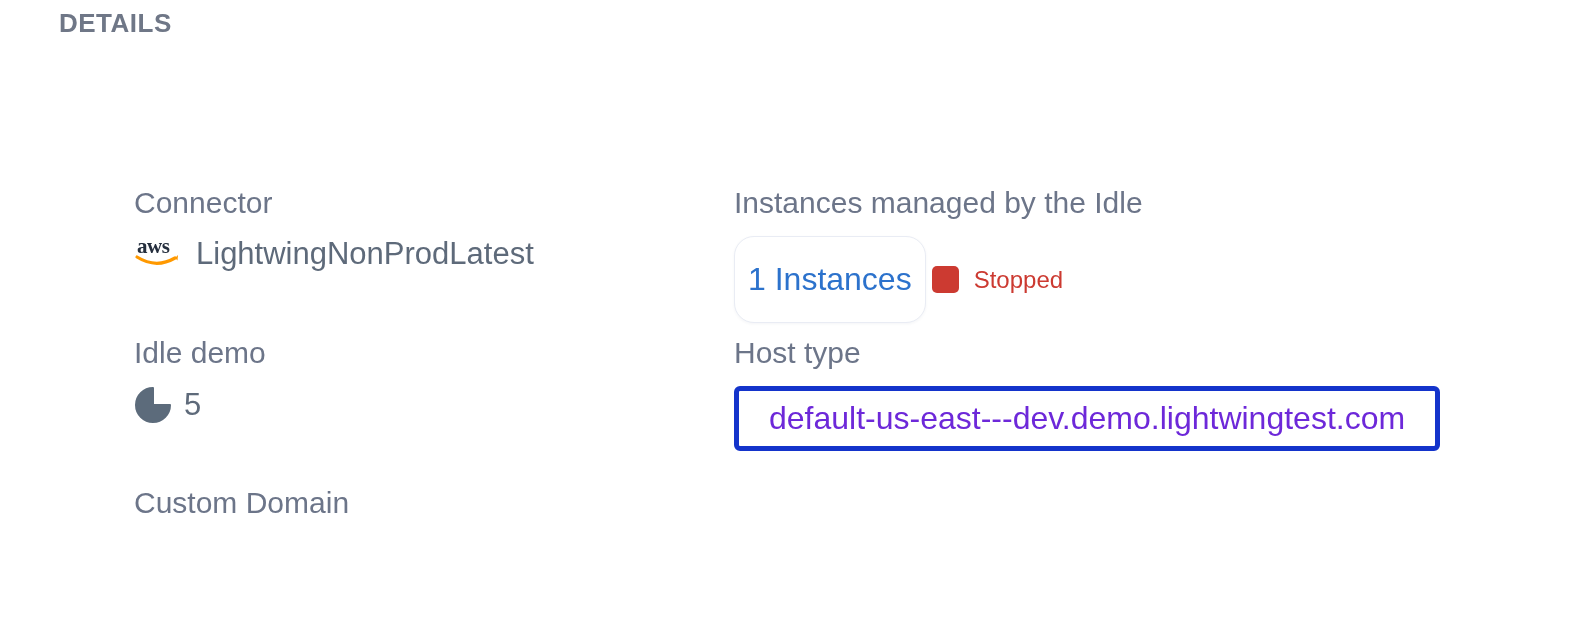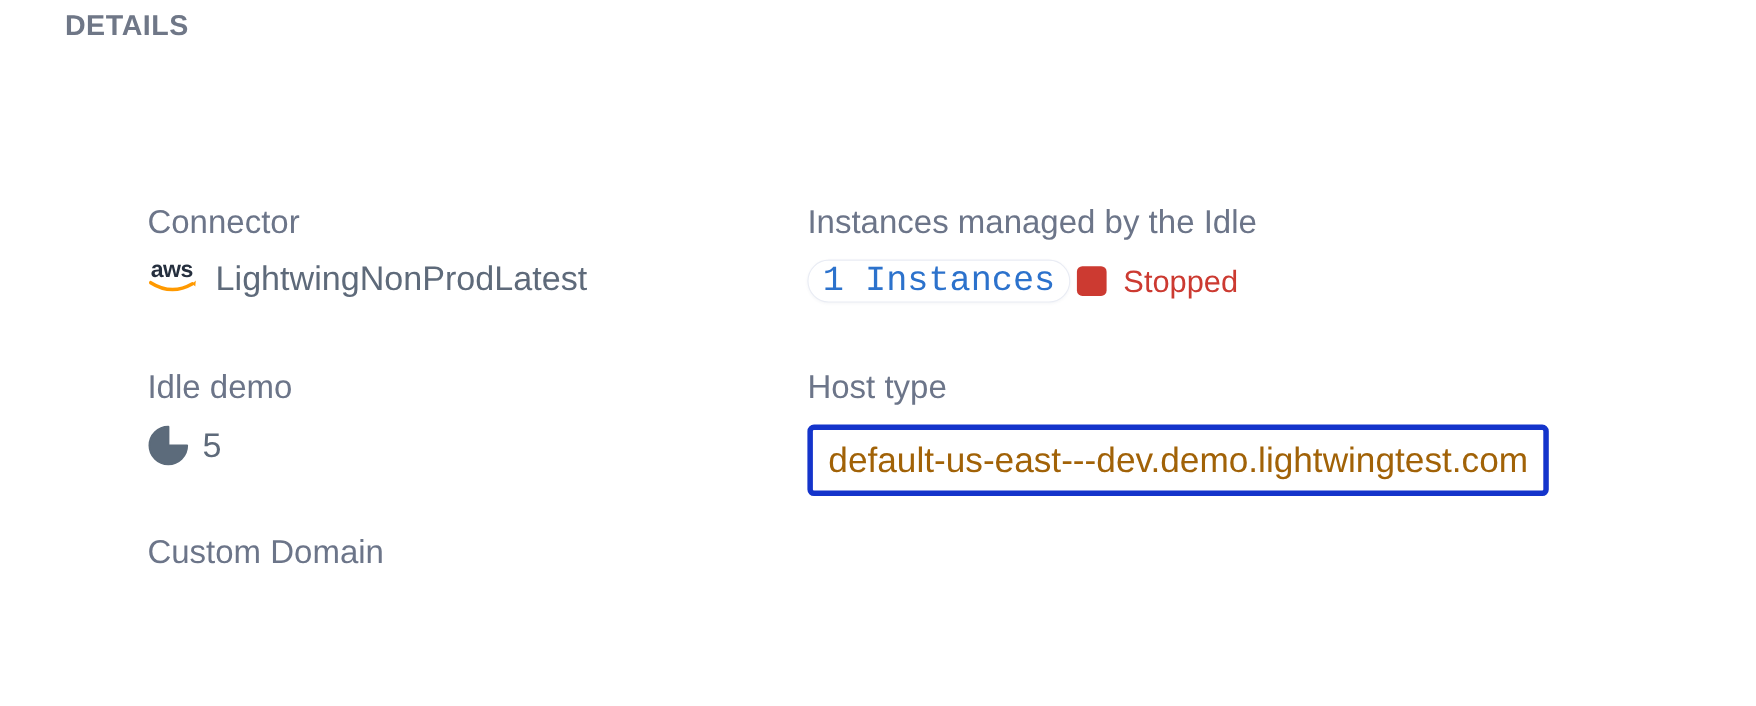--- a/index.html
+++ b/index.html
@@ -46,20 +46,21 @@
     font-size: 31px;
     color: #5e6a7a;
   }
   
   .aws-icon {
     position: relative;
     width: 50px;
     height: 36px;
     margin-right: 12px;
     flex: none;
+    font-family: Liberation Serif, serif;
   }
   .aws-word {
     position: absolute;
     left: 3px;
     top: -2px;
     font-size: 21px;
     font-weight: 700;
     letter-spacing: -0.5px;
     color: #252f3e;
   }
@@ -68,52 +69,51 @@
   .pie-icon { width: 38px; height: 38px; margin-right: 12px; flex: none; }
   
   .squares-icon { position: relative; width: 42px; height: 44px; margin-right: 10px; flex: none; }
   .squares-icon .sq { position: absolute; background: #3e92dd; }
   .squares-icon .sq1 { left: 0;  top: 3px;  width: 17px; height: 17px; border-radius: 4px; }
   .squares-icon .sq2 { left: 22px; top: 13px; width: 14px; height: 14px; border-radius: 3px; }
   .squares-icon .sq3 { left: 2px; top: 25px; width: 17px; height: 17px; border-radius: 4px; }
   
   .instances-badge {
     display: inline-block;
-    padding: 0 13px;
+    padding: 24px 13px;
     background: #ffffff;
     border: 1px solid #e9ecf4;
     border-radius: 20px;
     box-shadow: 0 1px 3px rgba(40,60,100,0.05);
     font-size: 32px;
     color: #2c72cc;
     cursor: pointer;
-    font-family: Liberation Mono, monospace;
   }
   .stopped-square {
     width: 27px;
     height: 27px;
     background: #cc3a31;
     border-radius: 5px;
     margin-left: 6px;
     flex: none;
   }
   .stopped-text {
-    font-size: 28px;
+    font-size: 24px;
     color: #cc3a31;
     margin-left: 15px;
   }
   
   .link-box {
     width: fit-content;
     background: #ffffff;
     border: 5px solid #1434cb;
     border-radius: 6px;
-    padding: 9px 14px;
+    padding: 9px 30px;
     font-size: 32px;
-    color: #a16207;
+    color: #6d28d9;
     white-space: nowrap;
     cursor: pointer;
   }
 </style>
 </head>
 <body>
 
 <div class="page">
 
   <div class="section-title">DETAILS</div>

